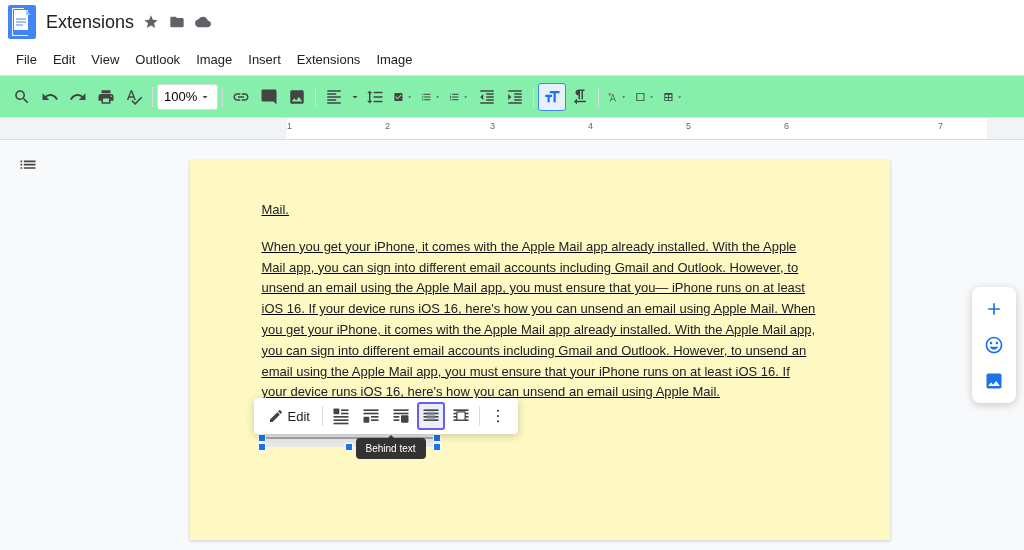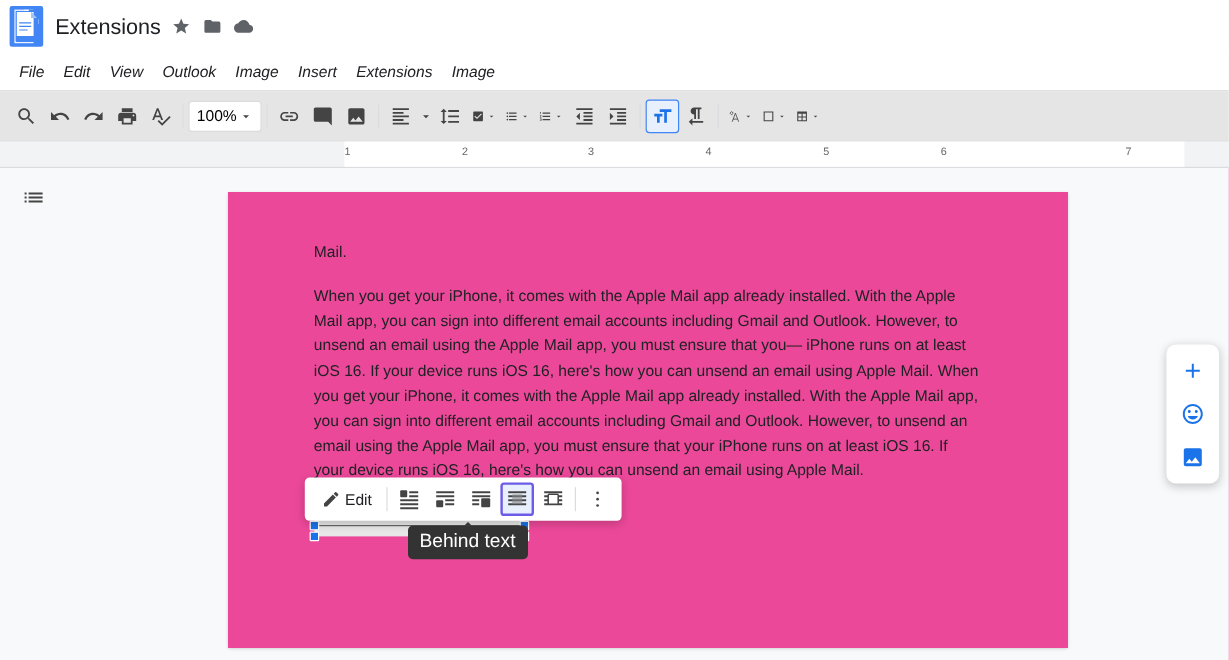--- a/index.html
+++ b/index.html
@@ -65,30 +65,29 @@
       padding: 0 8px;
       background: #fff;
       border-bottom: 1px solid #e0e0e0;
     }
     .menu-item {
       padding: 4px 8px;
       font-size: 13px;
       color: #202124;
       cursor: pointer;
       border-radius: 4px;
-      font-style: italic;
     }
 
     
     .toolbar {
       display: flex;
       align-items: center;
       height: 42px;
       padding: 0 8px;
-      background: #e5e5e5;
+      background: #86efac;
       border-bottom: 1px solid #e0e0e0;
       gap: 0;
       justify-content: space-between;
     }
     .toolbar-btn {
       width: 28px; height: 28px;
       display: flex; align-items: center; justify-content: center;
       cursor: pointer;
       border-radius: 3px;
       color: #444;
@@ -169,24 +168,25 @@
       overflow: auto;
       display: flex;
       justify-content: center;
       padding: 20px 0;
       background: #f8f9fa;
       position: relative;
     }
     .page {
       width: 700px;
       min-height: 380px;
-      background: #ec4899;
+      background: #fef9c3;
       box-shadow: 0 1px 3px rgba(0,0,0,0.2);
       padding: 40px 72px;
       position: relative;
+      text-decoration: underline;
     }
     .page-text {
       font-size: 13px;
       line-height: 1.6;
       color: #202124;
       margin-bottom: 16px;
     }
 
     
     .inline-obj-wrapper {
@@ -253,27 +253,27 @@
     }
     .float-separator {
       width: 1px; height: 20px;
       background: #dadce0;
       margin: 0 2px;
     }
 
     
     .tooltip {
       position: absolute;
-      left: 150px;
+      left: 166px;
       top: 278px;
       background: #333;
       color: white;
       padding: 5px 10px;
       border-radius: 4px;
-      font-size: 16px;
+      font-size: 10px;
       z-index: 200;
       white-space: nowrap;
     }
     .tooltip::before {
       content: '';
       position: absolute;
       top: -6px;
       left: 50%;
       transform: translateX(-50%);
       border: 3px solid transparent;

